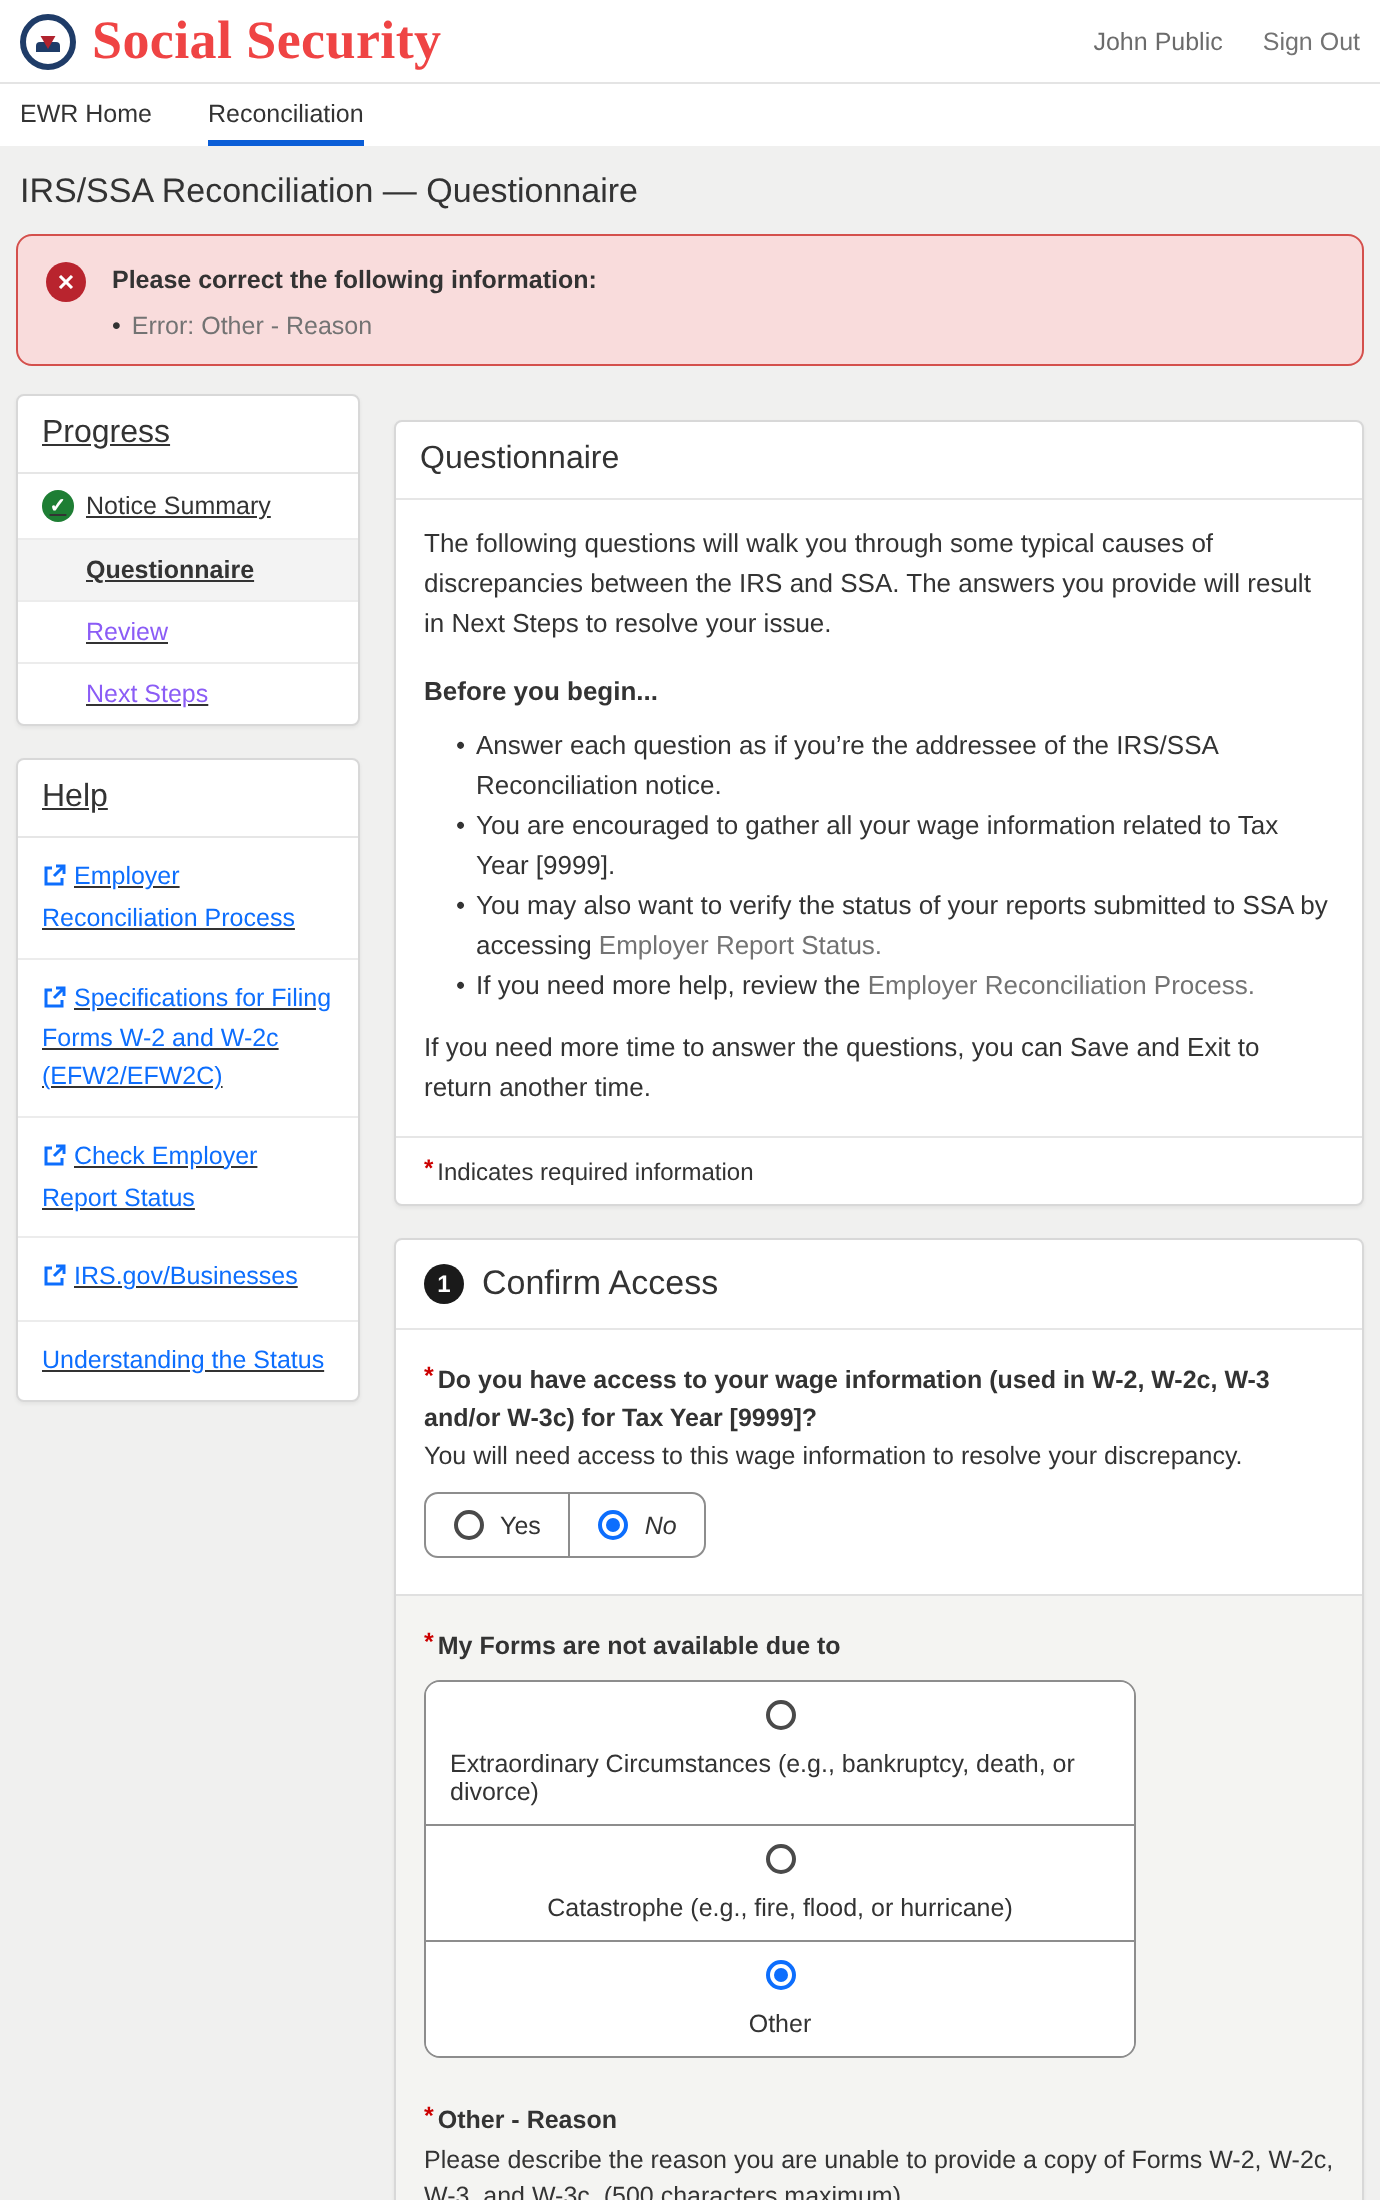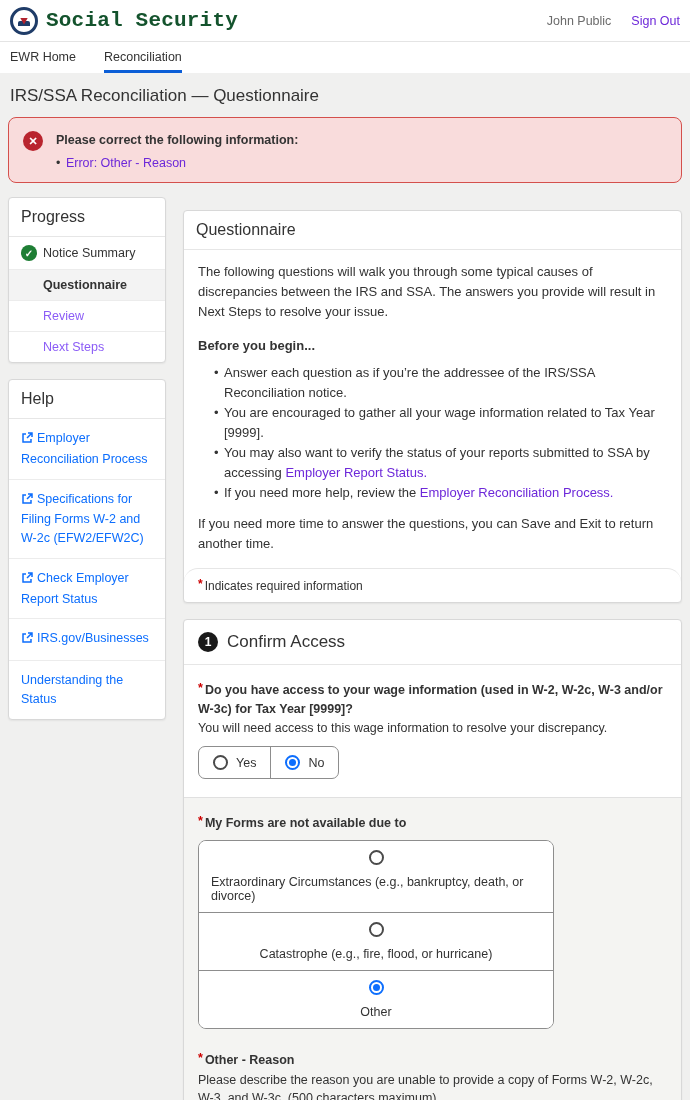--- a/index.html
+++ b/index.html
@@ -4,26 +4,26 @@
 <style>
   * { margin:0; padding:0; box-sizing:border-box; }
   html,body { background:#fff; }
   body {
     width:690px;
     font-family:"Liberation Sans", sans-serif;
     font-size:12.5px;
     color:#333;
     -webkit-font-smoothing:antialiased;
   }
-  a { text-decoration:none; color:#6d28d9; cursor:pointer; }
+  a { text-decoration:none; color:#737373; cursor:pointer; }
 
   
   .hdr { display:flex; align-items:center; justify-content:space-between; height:41px; padding:0 10px; background:#fff; }
   .brand { display:flex; align-items:center; gap:8px; }
-  .brand-name { font-family:Liberation Mono, monospace; font-size:21px; font-weight:600; color:#14532d; letter-spacing:.2px; }
+  .brand-name { font-family:Liberation Serif, serif; font-size:27px; font-weight:600; color:#ef4444; letter-spacing:.2px; }
   .hdr-right { display:flex; align-items:center; gap:20px; font-size:12.5px; }
   .user-name { color:#6b6b6b; }
   .logo { width:28px; height:28px; border-radius:50%; border:3px solid #1f3c68; background:#fff; display:flex; align-items:center; justify-content:center; position:relative; overflow:hidden; }
   .logo .eagle { width:12px; height:5px; background:#1f3c68; border-radius:2px 2px 0 0; margin-top:6px; }
   .logo .shield { position:absolute; top:8px; width:8px; height:7px; background:#b1232e; clip-path:polygon(0 0,100% 0,50% 100%); }
 
   
   .nav { display:flex; gap:28px; padding:0 10px; border-top:1px solid #e4e4e4; background:#fff; height:32px; align-items:stretch; }
   .nav-item { display:flex; align-items:center; font-size:12.5px; color:#333; border-bottom:3px solid transparent; padding-top:2px; cursor:pointer; }
   .nav-item.active { border-bottom-color:#0b5ed7; }
@@ -34,21 +34,21 @@
 
   
   .alert { border:1.5px solid #d4504c; background:#f9dcdc; border-radius:8px; padding:11px 14px 12px 14px; display:flex; gap:13px; }
   .alert-icon { width:20px; height:20px; border-radius:50%; background:#b9242e; color:#fff; font-size:11px; font-weight:bold; display:flex; align-items:center; justify-content:center; flex:none; margin-top:2px; }
   .alert-title { font-weight:bold; font-size:12.5px; padding-top:4px; }
   .alert-item { margin-top:9px; font-size:12.5px; }
   .alert-item .bullet { color:#333; margin-right:2px; }
 
   
   .content { display:flex; gap:17px; margin-top:14px; align-items:flex-start; }
-  .sidebar { width:158px; flex:none; }
+  .sidebar { width:172px; flex:none;text-decoration:underline; }
   .main { flex:1; min-width:0; }
 
   .card { background:#fff; border:1px solid #d8d8d8; border-radius:4px; box-shadow:0 1px 2px rgba(0,0,0,.06); }
   .card-title { font-size:16px; font-weight:400; padding:10px 12px; border-bottom:1px solid #e6e6e6; }
 
   
   .progress-card { margin-bottom:16px; }
   .p-item { display:flex; align-items:center; gap:6px; padding:8px 12px; border-bottom:1px solid #ececec; font-size:12.5px; }
   .p-item:last-child { border-bottom:none; }
   .p-item.active { font-weight:bold; background:#f3f3f3; padding-left:34px; }
@@ -70,33 +70,33 @@
   .q-circle { width:14px; height:14px; border-radius:50%; background:#2468d9; color:#fff; font-size:10px; font-weight:bold; display:inline-flex; align-items:center; justify-content:center; cursor:pointer; }
 
   
   .quest-card { margin-top:13px; }
   .quest-body { padding:12px 14px 14px 14px; font-size:13px; line-height:1.55; }
   .quest-body p { margin-bottom:14px; }
   .before-head { font-weight:bold; margin-bottom:6px; }
   .q-bullets { list-style:none; padding-left:16px; margin-bottom:10px; }
   .q-bullets li { padding-left:10px; position:relative; }
   .q-bullets li::before { content:"•"; position:absolute; left:0; }
-  .required-row { border-top:1px solid #e6e6e6; padding:8px 14px 9px 14px; font-size:12px;border-radius:14px; }
+  .required-row { border-top:1px solid #e6e6e6; padding:8px 14px 9px 14px; font-size:12px; }
   .req-star { color:#c00; font-weight:bold; vertical-align:2px; margin-right:2px; }
 
   
   .confirm-card { margin-top:16px; overflow:hidden; }
   .confirm-head { display:flex; align-items:center; gap:9px; padding:12px 14px; border-bottom:1px solid #e6e6e6; font-size:17px; }
   .step-circle { width:20px; height:20px; border-radius:50%; background:#1a1a1a; color:#fff; font-size:12px; font-weight:bold; display:flex; align-items:center; justify-content:center; flex:none; }
   .q-section { padding:14px 14px 18px 14px; }
   .q-label { font-weight:bold; font-size:12.5px; line-height:1.5; }
   .q-hint { font-size:12.5px; line-height:1.45; margin-top:1px; }
   .yn-group { display:inline-flex; border:1px solid #8d8d8d; border-radius:7px; margin-top:9px; background:#fff; overflow:hidden; }
   .yn-cell { display:flex; align-items:center; gap:8px; padding:8px 14px; font-size:12.5px; cursor:pointer; }
-  .yn-cell + .yn-cell { border-left:1px solid #8d8d8d; }
+  .yn-cell + .yn-cell { border-left:1px solid #8d8d8d;font-style:italic; }
 
   .radio { width:15px; height:15px; border:2px solid #4a4a4a; border-radius:50%; background:#fff; flex:none; position:relative; display:inline-block; }
   .radio.checked { border-color:#0d6efd; }
   .radio.checked::after { content:""; position:absolute; inset:2px; background:#0d6efd; border-radius:50%; }
 
   .gray-panel { background:#f4f4f2; border-top:1px solid #e0e0e0; padding:14px 14px 16px 14px; }
   .radio-stack { width:356px; max-width:100%; background:#fff; border:1px solid #8d8d8d; border-radius:8px; margin-top:7px; overflow:hidden; }
   .rs-row { display:flex; align-items:center; gap:10px; padding:9px 12px; font-size:12.5px; border-bottom:1px solid #8d8d8d; cursor:pointer; background:#fff;flex-direction:column; }
   .rs-row:last-child { border-bottom:none; }
 

